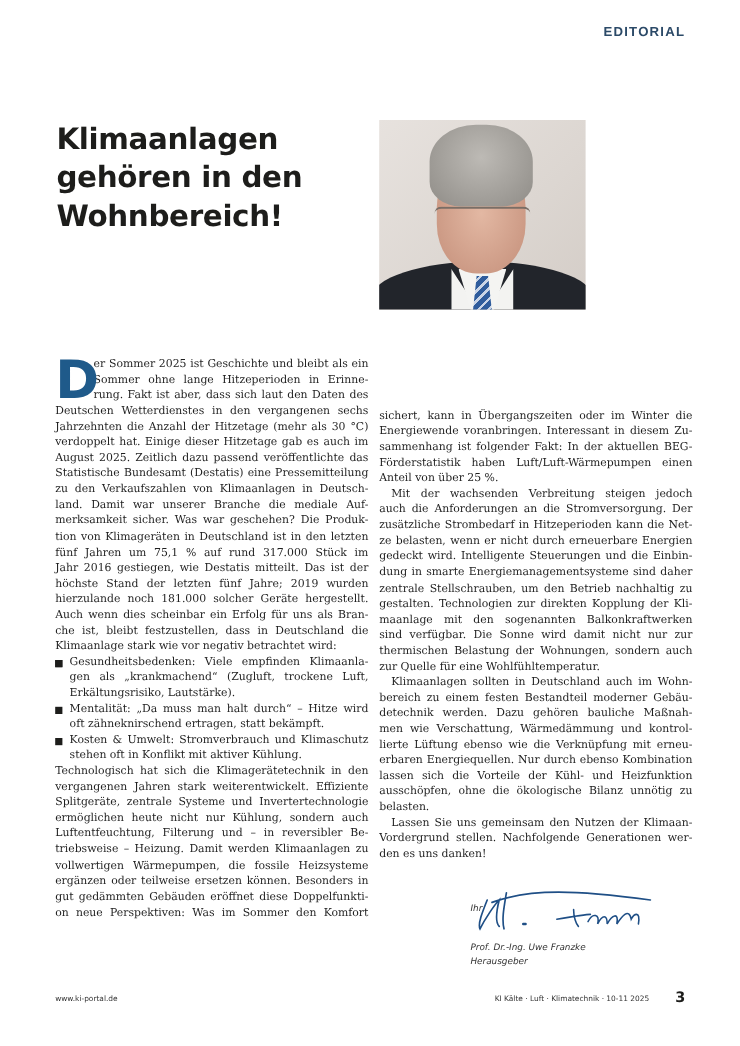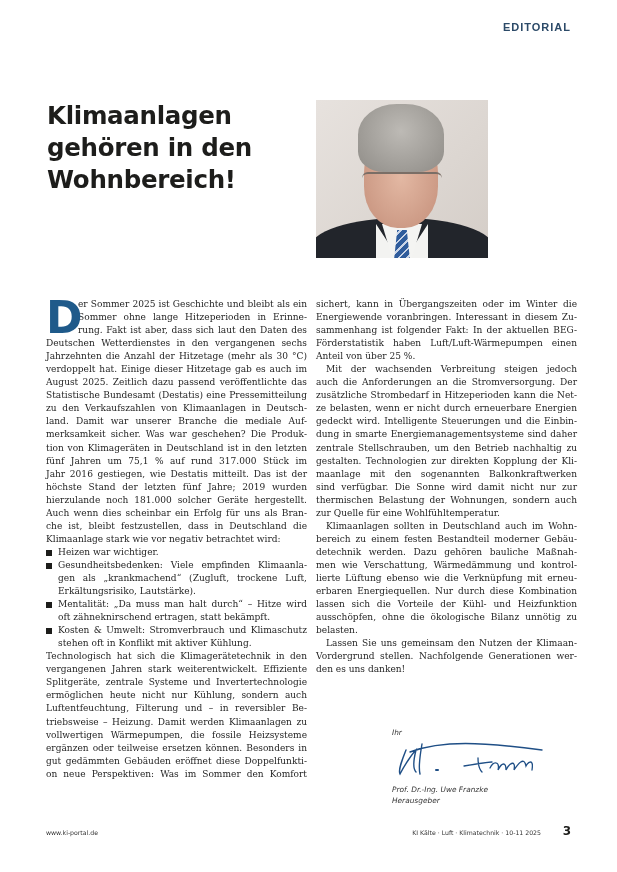--- a/index.html
+++ b/index.html
@@ -23,36 +23,36 @@
   .portrait .hair { position: absolute; left: 42px; top: 4px; width: 86px; height: 68px; border-radius: 45% 45% 30% 30%; background: radial-gradient(ellipse at 50% 40%, #bdbab5, #8f8c87); }
   .portrait .face { position: absolute; left: 48px; top: 36px; width: 74px; height: 92px; border-radius: 40% 40% 45% 45%; background: radial-gradient(ellipse at 50% 45%, #e3b8a3, #c48f7a); }
   .portrait .glasses { position: absolute; left: 46px; top: 72px; width: 80px; height: 12px; border-top: 2px solid #7a6e66; border-radius: 6px; }
   .portrait .suit { position: absolute; left: -6px; top: 118px; width: 184px; height: 60px; border-radius: 50% 50% 0 0; background: #22252b; }
   .portrait .collar { position: absolute; left: 60px; top: 114px; width: 52px; height: 50px; background: #f3f3f1; clip-path: polygon(0 20%, 50% 100%, 100% 20%, 100% 100%, 0 100%); }
   .portrait .shirt { position: absolute; left: 66px; top: 124px; width: 40px; height: 40px; background: #f4f4f2; clip-path: polygon(0 0, 100% 0, 70% 100%, 30% 100%); }
   .portrait .tie { position: absolute; left: 78px; top: 130px; width: 16px; height: 30px; background: repeating-linear-gradient(135deg, #2f5c9c 0 4px, #c9d4e6 4px 6px); clip-path: polygon(20% 0, 80% 0, 100% 100%, 0 100%); }
 
   .col { position: absolute; top: 298px; width: 261px; font-family: "DejaVu Serif", serif; font-size: 9.05px; line-height: 13.05px; color: #1f1f1f; }
   .col-left { left: 46px; }
-  .col-right { left: 316px; }
+  .col-right { left: 316px; margin-top: 43px; }
   .line { display: block; text-align: justify; text-align-last: justify; white-space: nowrap; height: 13.05px; overflow: visible; }
   .line.last { text-align-last: left; }
   .line.indent { padding-left: 10px; }
   .dropcap-row { position: relative; }
   .dropcap {
     position: absolute; left: 0; top: 1px;
     font-family: "DejaVu Sans", sans-serif; font-size: 44px; line-height: 38px;
     color: #1f5a8a; font-weight: bold;
   }
   .dc-line { padding-left: 32px; }
   .bullet-item { position: relative; padding-left: 12px; }
   .bullet { position: absolute; left: 0; top: 4px; width: 6px; height: 6px; background: #1d1d1b; }
 
   .signoff { position: absolute; left: 392px; font-family: "DejaVu Sans", sans-serif; font-style: italic; color: #333; font-size: 7.4px; line-height: 10.5px; }
-  .ihr { top: 728px; }
+  .ihr { top: 752px; }
   .sig-name { top: 785px; }
   .signature { position: absolute; left: 392px; top: 736px; width: 160px; height: 44px; }
 
   .footer-left { position: absolute; left: 46px; top: 829px; font-family: "DejaVu Sans", sans-serif; font-size: 6.2px; color: #333; }
   .footer-right { position: absolute; right: 76px; top: 829px; font-family: "DejaVu Sans", sans-serif; font-size: 6.2px; color: #333; }
   .page-number { position: absolute; right: 46px; top: 824px; font-family: "DejaVu Sans", sans-serif; font-weight: bold; font-size: 12px; color: #1d1d1b; }
 </style>
 </head>
 <body>
 
@@ -97,21 +97,20 @@
       <span class="line">Jahr 2016 gestiegen, wie Destatis mitteilt. Das ist der</span>
       <span class="line">höchste Stand der letzten fünf Jahre; 2019 wurden</span>
       <span class="line">hierzulande noch 181.000 solcher Geräte hergestellt.</span>
       <span class="line">Auch wenn dies scheinbar ein Erfolg für uns als Bran-</span>
       <span class="line">che ist, bleibt festzustellen, dass in Deutschland die</span>
       <span class="line last">Klimaanlage stark wie vor negativ betrachtet wird:</span>
     </div>
   <div id="left-bullets">
       <div class="bullet-item">
         <span class="bullet"></span>
-        <span class="line last">Heizen war wichtiger.</span>
       </div>
       <div class="bullet-item">
         <span class="bullet"></span>
         <span class="line">Gesundheitsbedenken: Viele empfinden Klimaanla-</span>
         <span class="line">gen als „krankmachend“ (Zugluft, trockene Luft,</span>
         <span class="line last">Erkältungsrisiko, Lautstärke).</span>
       </div>
       <div class="bullet-item">
         <span class="bullet"></span>
         <span class="line">Mentalität: „Da muss man halt durch“ – Hitze wird</span>
@@ -158,21 +157,21 @@
       <span class="line">sind verfügbar. Die Sonne wird damit nicht nur zur</span>
       <span class="line">thermischen Belastung der Wohnungen, sondern auch</span>
       <span class="line last">zur Quelle für eine Wohlfühltemperatur.</span>
     </div>
   <div id="right-p3">
       <span class="line indent">Klimaanlagen sollten in Deutschland auch im Wohn-</span>
       <span class="line">bereich zu einem festen Bestandteil moderner Gebäu-</span>
       <span class="line">detechnik werden. Dazu gehören bauliche Maßnah-</span>
       <span class="line">men wie Verschattung, Wärmedämmung und kontrol-</span>
       <span class="line">lierte Lüftung ebenso wie die Verknüpfung mit erneu-</span>
-      <span class="line">erbaren Energiequellen. Nur durch diese Kombination</span>
+      <span class="line">erbaren Energiequellen. Nur durch ebenso Kombination</span>
       <span class="line">lassen sich die Vorteile der Kühl- und Heizfunktion</span>
       <span class="line">ausschöpfen, ohne die ökologische Bilanz unnötig zu</span>
       <span class="line last">belasten.</span>
     </div>
   <div id="right-p4">
       <span class="line indent">Lassen Sie uns gemeinsam den Nutzen der Klimaan-</span>
       <span class="line">Vordergrund stellen. Nachfolgende Generationen wer-</span>
       <span class="line last">den es uns danken!</span>
     </div>
 </div>

